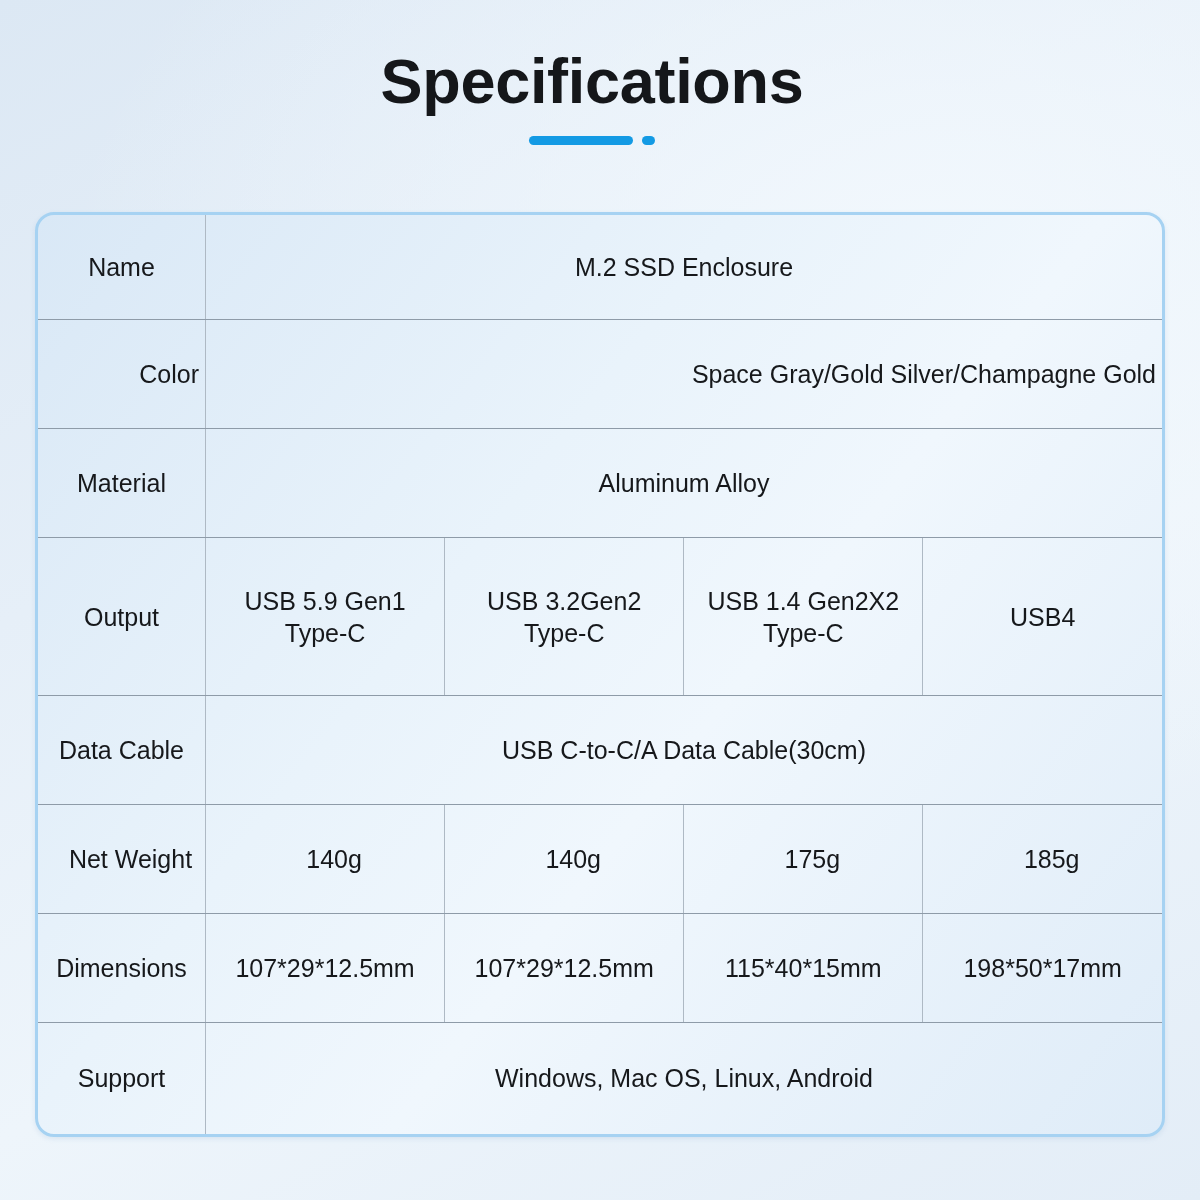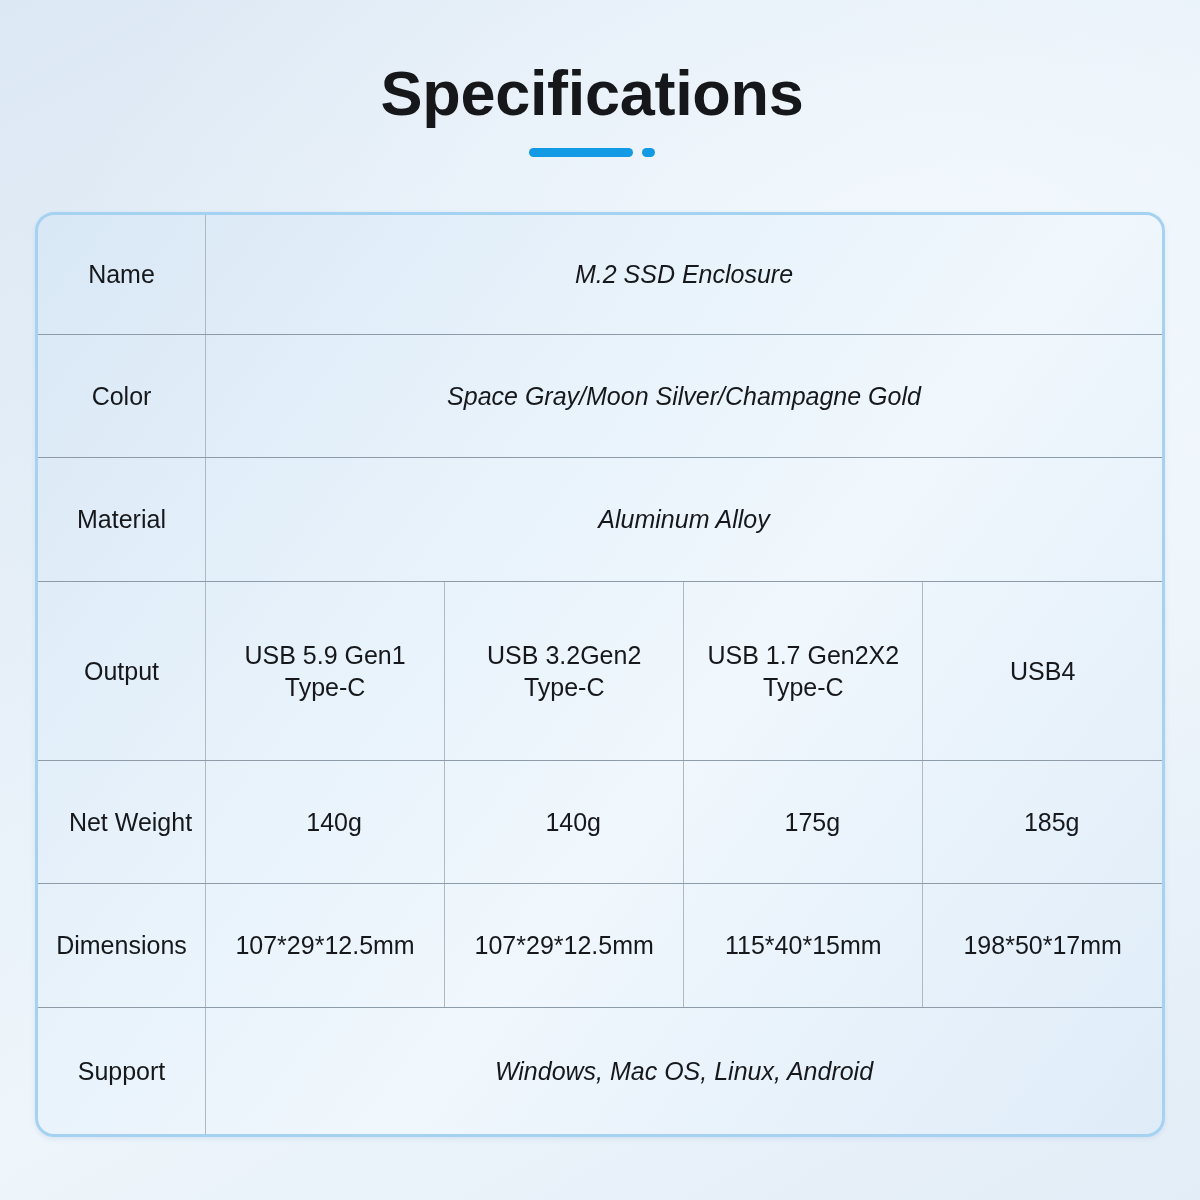--- a/index.html
+++ b/index.html
@@ -23,21 +23,20 @@
     box-sizing: border-box;
   }
 
   
   .title-block {
     position: absolute;
     left: 0;
     top: 48px;
     width: 1184px;
     text-align: center;
-    margin-top: 12px;
   }
   .page-title {
     font-size: 63px;
     font-weight: bold;
     color: #15171a;
     letter-spacing: -0.3px;
     line-height: 1.05;
     margin: 0;
   }
   .accent-row {
@@ -99,27 +98,26 @@
   .spec-table td:last-child {
     border-right: none;
   }
 
   td.label-cell {
     width: 155px;
     border-right: 1px solid #aeb9c4;
   }
   td.merged-cell {
     border-right: none;
-    font-style: italic;
   }
 
   
   tr.r-name      td { height: 84px; }
   tr.r-model     td { height: 87px; }
-  tr.r-color     td { height: 87px; }
+  tr.r-color     td { height: 87px; text-align: right; }
   tr.r-material  td { height: 87px; }
   tr.r-output    td { height: 130px; }
   tr.r-rate      td { height: 86px; }
   tr.r-cable     td { height: 87px; }
   tr.r-weight    td { height: 87px; padding-left: 24px; }
   tr.r-dims      td { height: 87px; }
   tr.r-systems   td { height: 90px; }
 
   .cell-line { display: block; }
 </style>
@@ -141,48 +139,52 @@
       <tbody>
 
         <tr class="r-name">
           <td class="label-cell">Name</td>
           <td class="merged-cell" colspan="4">M.2 SSD Enclosure</td>
         </tr>
 
 
         <tr class="r-color">
           <td class="label-cell">Color</td>
-          <td class="merged-cell" colspan="4">Space Gray/Moon Silver/Champagne Gold</td>
+          <td class="merged-cell" colspan="4">Space Gray/Gold Silver/Champagne Gold</td>
         </tr>
 
         <tr class="r-material">
           <td class="label-cell">Material</td>
           <td class="merged-cell" colspan="4">Aluminum Alloy</td>
         </tr>
 
         <tr class="r-output">
           <td class="label-cell">Output</td>
           <td>
             <span class="cell-line">USB 5.9 Gen1</span>
             <span class="cell-line">Type-C</span>
           </td>
           <td>
             <span class="cell-line">USB 3.2Gen2</span>
             <span class="cell-line">Type-C</span>
           </td>
           <td>
-            <span class="cell-line">USB 1.7 Gen2X2</span>
+            <span class="cell-line">USB 1.4 Gen2X2</span>
             <span class="cell-line">Type-C</span>
           </td>
           <td>
             <span class="cell-line">USB4</span>
           </td>
         </tr>
 
 
+        <tr class="r-cable">
+          <td class="label-cell">Data Cable</td>
+          <td class="merged-cell" colspan="4">USB C-to-C/A Data Cable(30cm)</td>
+        </tr>
 
         <tr class="r-weight">
           <td class="label-cell">Net Weight</td>
           <td>140g</td>
           <td>140g</td>
           <td>175g</td>
           <td>185g</td>
         </tr>
 
         <tr class="r-dims">

